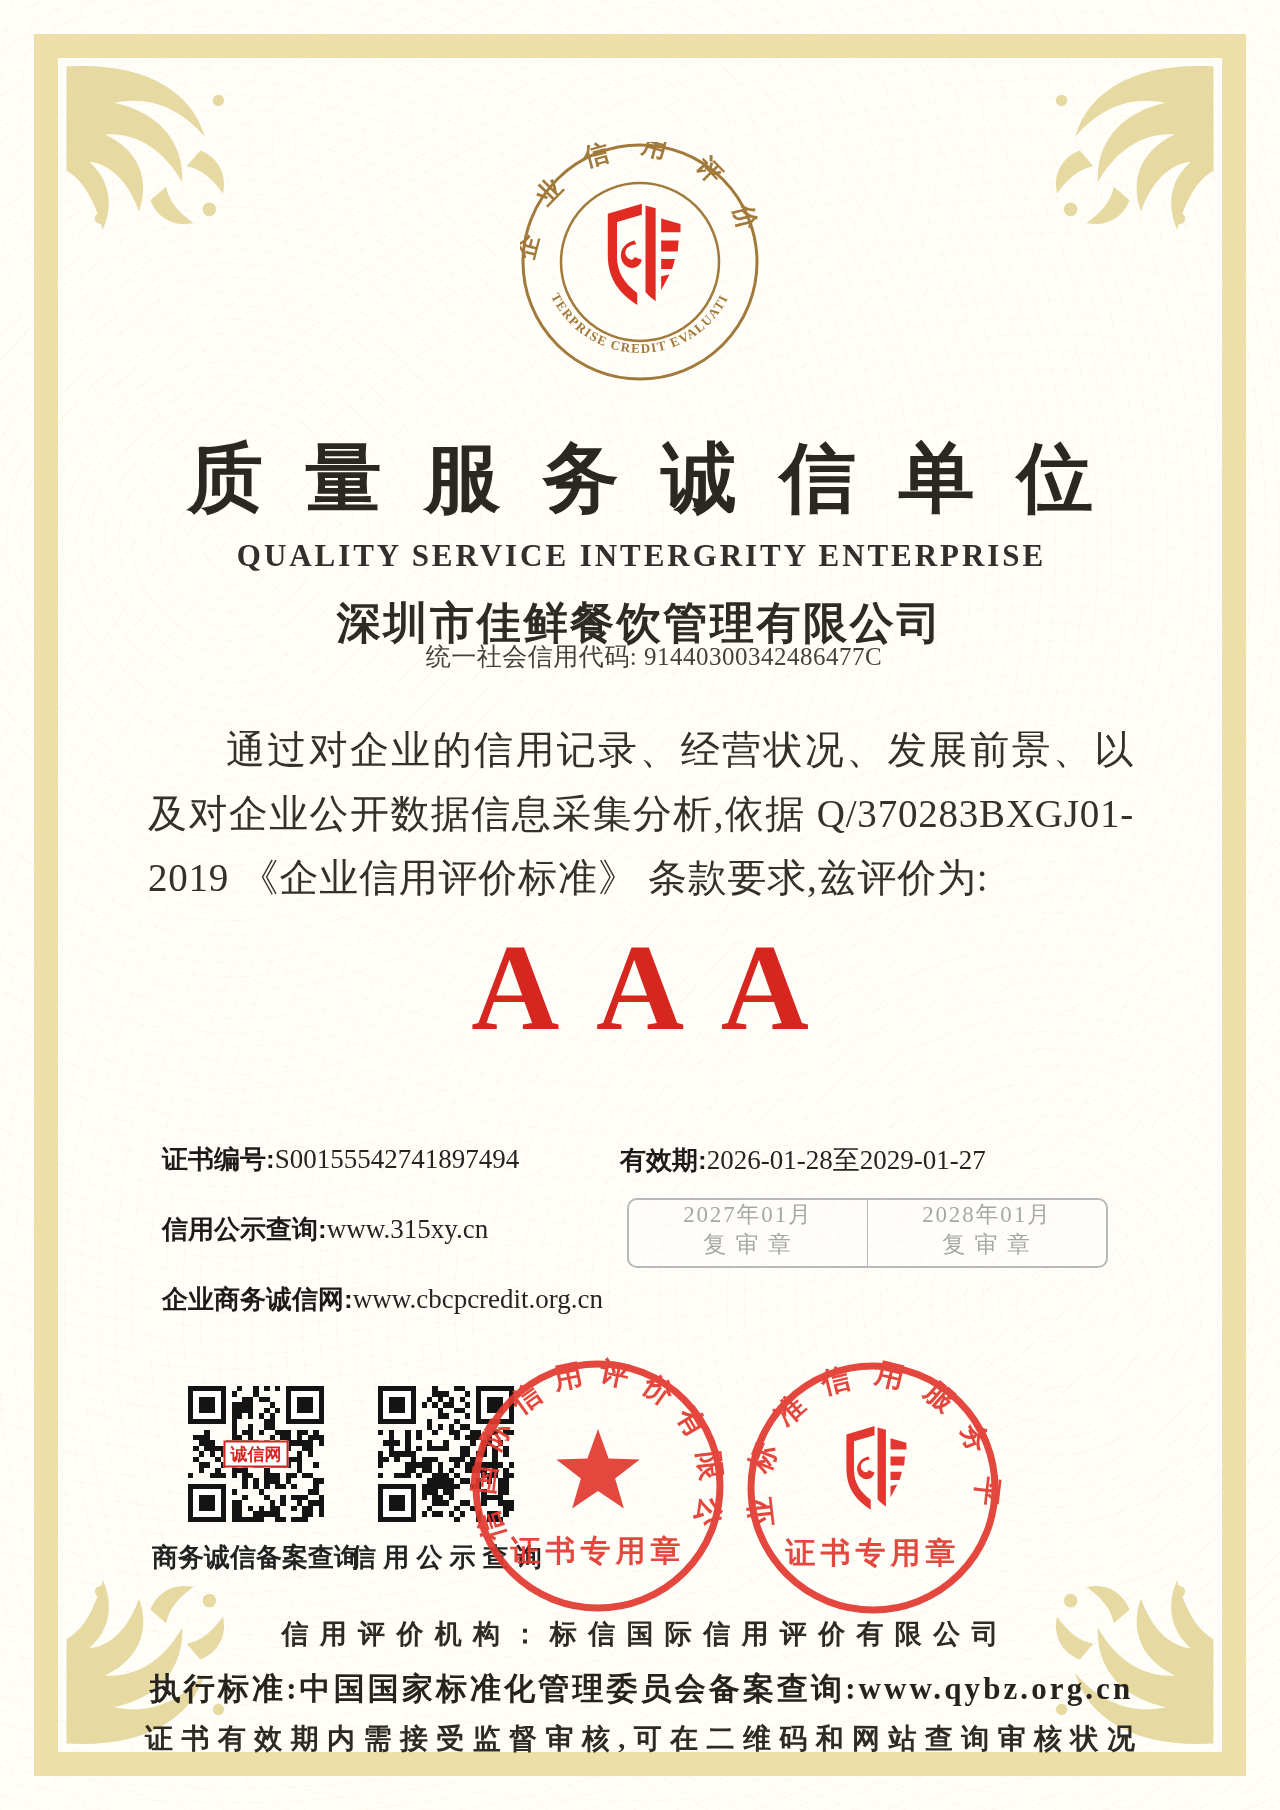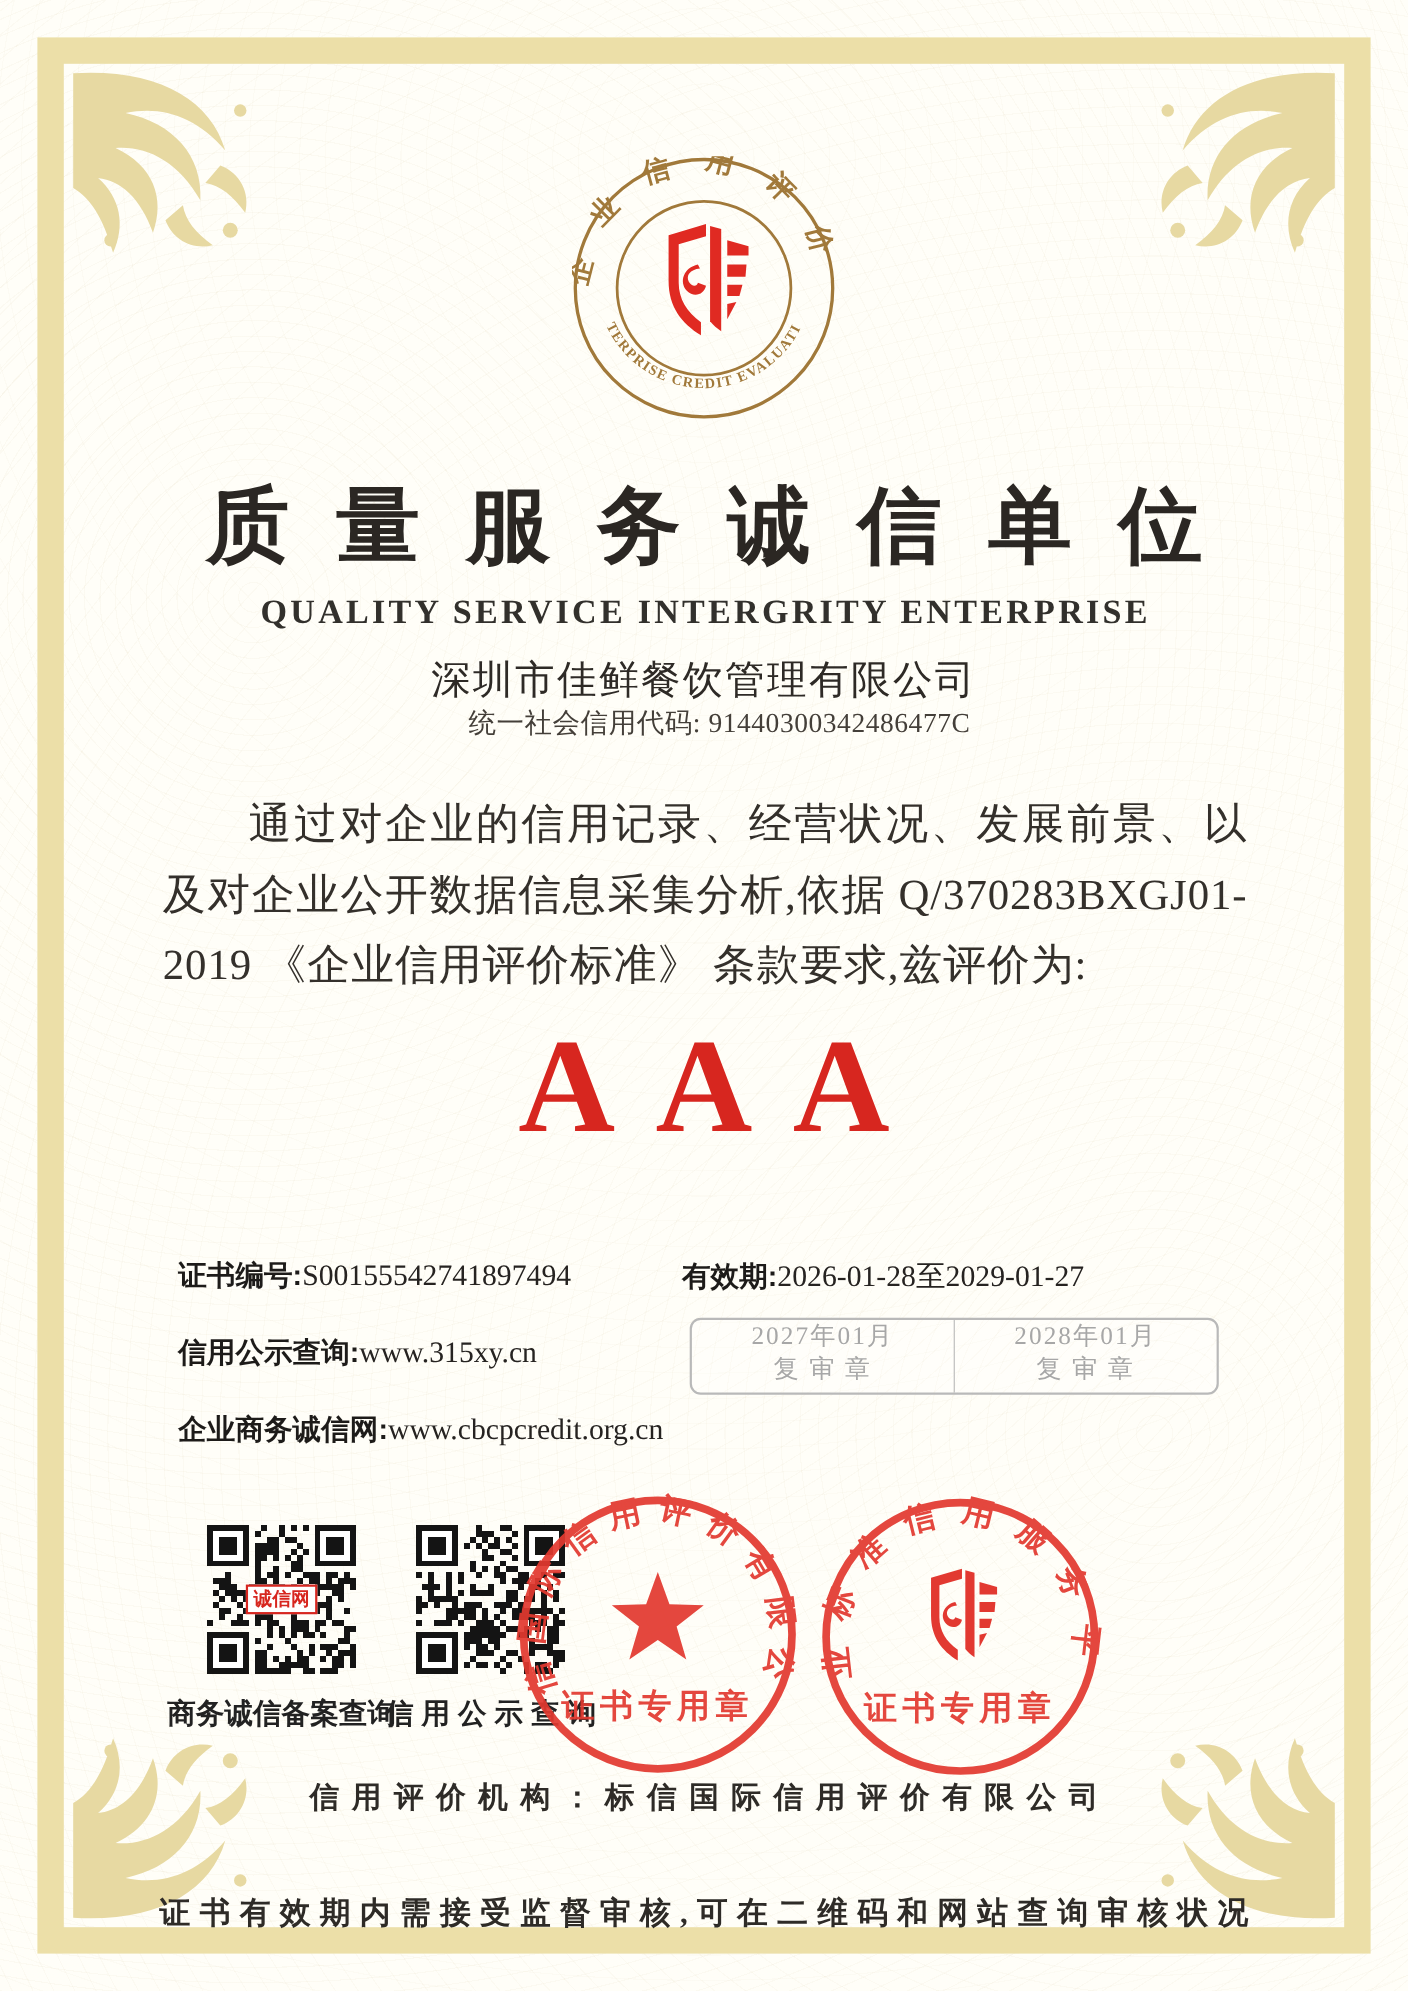--- a/index.html
+++ b/index.html
@@ -20,21 +20,21 @@
   .c-bl{left:62px;bottom:62px;transform:scaleY(-1);}
   .c-br{right:62px;bottom:62px;transform:scale(-1,-1);}
   .abs{position:absolute;}
   .centered{left:0;right:0;text-align:center;}
 
   .logo{left:520px;top:142px;width:240px;height:240px;}
   .logo svg{width:100%;height:100%;display:block;}
 
   .title{top:428px;font-size:76px;font-weight:700;letter-spacing:0.56em;text-indent:0.56em;color:#2b2723;white-space:nowrap;}
   .subtitle{top:538px;font-size:31px;font-weight:600;letter-spacing:0.095em;text-indent:0.095em;color:#32302c;white-space:nowrap;}
-  .company{top:594px;font-size:36px;font-weight:400;letter-spacing:0.06em;color:#2e2a26;}
+  .company{top:594px;font-size:44px;font-weight:700;letter-spacing:0.06em;color:#2e2a26;}
   .code{top:640px;font-size:25px;color:#443f39;letter-spacing:0.02em;padding-left:28px;}
 
   .paragraph{left:148px;top:718px;width:986px;font-size:39px;line-height:64px;
     text-align:justify;text-indent:2em;color:#34302b;letter-spacing:0.02em;}
 
   .rating{top:918px;font-size:122px;font-weight:700;letter-spacing:0.30em;text-indent:0.30em;color:#d7261f;}
 
   .row{display:flex;align-items:center;white-space:nowrap;}
   .lab{font-family:"Liberation Sans","DejaVu Sans",sans-serif;font-weight:700;font-size:26px;color:#1d1b19;}
   .val{font-size:27px;color:#262321;}
@@ -637,15 +637,16 @@
         </text>
         <g transform="translate(93,66) scale(0.76)">
           <use href="#shield" style="fill:#e23a30"></use>
         </g>
         <text x="131" y="206" font-size="30" font-weight="700" fill="#e23a30" letter-spacing="5" text-anchor="middle" font-family="Liberation Serif, serif">证书专用章</text>
       </g>
     </svg>
   </div>
 
   <div class="abs centered foot1">信用评价机构：标信国际信用评价有限公司</div>
+  <div class="abs centered foot2">执行标准:中国国家标准化管理委员会备案查询:www.qybz.org.cn</div>
   <div class="abs centered foot3">证书有效期内需接受监督审核,可在二维码和网站查询审核状况</div>
 
 </div>
 
 </body></html>

